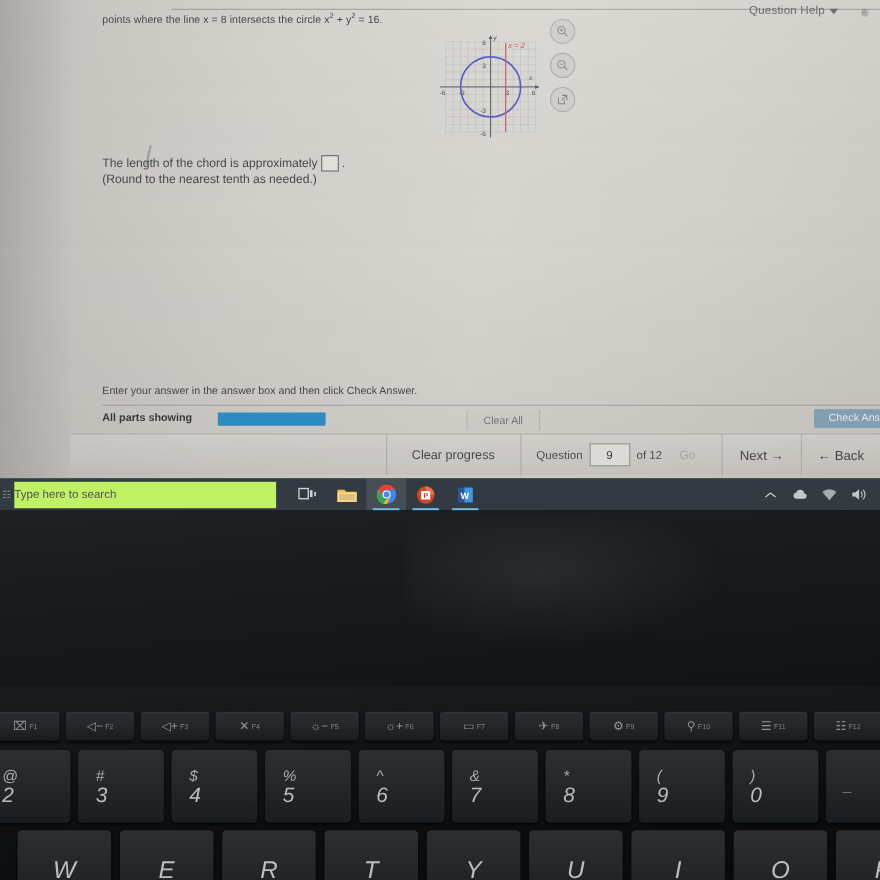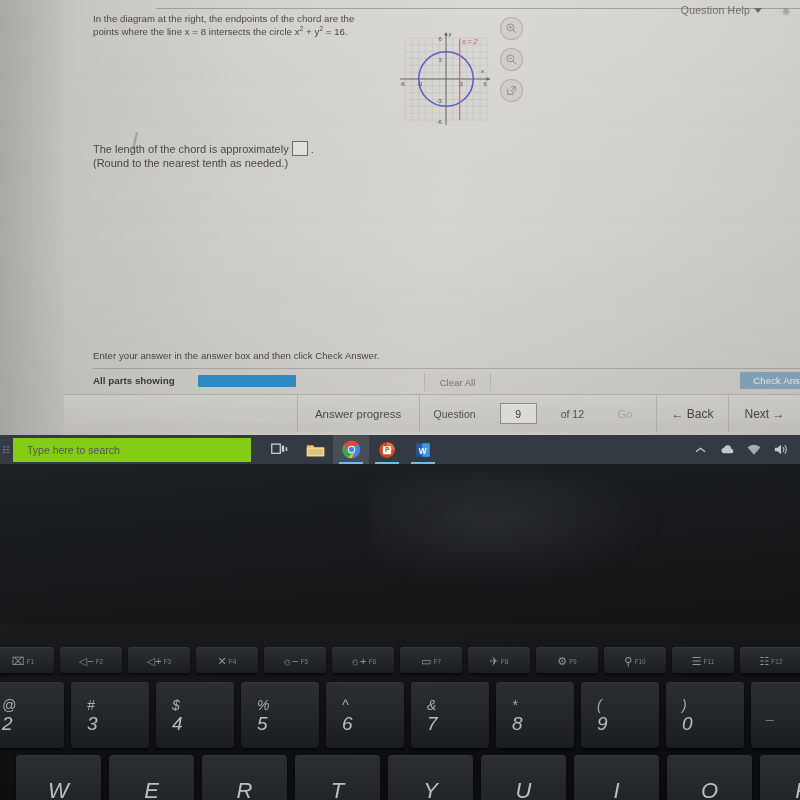--- a/index.html
+++ b/index.html
@@ -83,36 +83,36 @@
 
   
   .navbar { position:absolute; left:0; right:0; top:394px; height:38px;
     background:linear-gradient(180deg,rgba(226,224,219,.55),rgba(204,202,197,.45));
     border-top:1px solid rgba(160,158,154,.45); display:flex; align-items:stretch; }
   .nav-spacer { flex:1 1 auto; }
   .nav-cell { display:flex; align-items:center; justify-content:center;
     font-size:11px; color:#4f4d4a; padding:0 14px; white-space:nowrap;
     border-left:1px solid rgba(163,161,157,.55); }
   .nav-review { min-width:122px; font-size:11.5px; }
-  .qnum-cell { display:flex; align-items:center; gap:24px; font-size:10.5px; color:#56544f; }
+  .qnum-cell { display:flex; align-items:center; gap:6px; font-size:10.5px; color:#56544f; }
   .qnum-input { width:37px; height:21px; background:#eceae5;
     border:1px solid #9a9893; display:flex; align-items:center;
     justify-content:center; font-size:10.5px; color:#3d3b39; }
   .go-btn { width:34px; display:flex; align-items:center; justify-content:center;
     font-size:11px; color:rgba(120,118,114,.40); }
   .nav-back, .nav-next { min-width:72px; font-size:12px; color:#4a4845; }
 
   
   #taskbar { position:absolute; left:0; top:435px; width:800px; height:29px;
     background:#333a41; display:flex; align-items:center; }
   .start-orb { width:12px; display:flex; align-items:center; justify-content:center;
     color:#b9bfc4; font-size:9px; opacity:.6; }
   .search-box { width:238px; height:24px; margin-left:1px;
-    background:#84cc16; display:flex; align-items:center;
-    padding-left:14px; font-size:10.5px; color:#55534f; }
+    background:#bef264; display:flex; align-items:center;
+    font-size:10.5px; color:#55534f; }
   .tb-icons { display:flex; align-items:stretch; height:29px; margin-left:10px; }
   .tb-icon { width:36px; display:flex; align-items:center; justify-content:center;
     position:relative; }
   .tb-icon.active { background:rgba(255,255,255,.10); }
   .tb-icon.active:after { content:""; position:absolute; left:6px; right:6px; bottom:0;
     height:2px; background:#6fbde8; }
   .tb-icon.open:after { content:""; position:absolute; left:6px; right:6px; bottom:0;
     height:2px; background:#6fbde8; }
   .tray { margin-left:auto; display:flex; align-items:center; gap:13px;
     padding-right:12px; color:#c3c8cc; }
@@ -167,21 +167,20 @@
         </div>
         <div class="gear-wrap">
           <svg class="gear" viewBox="0 0 24 24">
             <path fill="#6e6c6a" d="M12 8.2A3.8 3.8 0 1 0 12 15.8 3.8 3.8 0 0 0 12 8.2zm0 6.1a2.3 2.3 0 1 1 0-4.6 2.3 2.3 0 0 1 0 4.6z"></path>
             <path fill="#6e6c6a" d="M20.3 13.4l-1.7-.3a6.8 6.8 0 0 0-.5-1.3l1.1-1.4-1.6-1.6-1.4 1.1a6.8 6.8 0 0 0-1.3-.5l-.3-1.7h-2.2l-.3 1.7a6.8 6.8 0 0 0-1.3.5L9.4 8.8 7.8 10.4l1.1 1.4a6.8 6.8 0 0 0-.5 1.3l-1.7.3v2.2l1.7.3c.1.5.3.9.5 1.3l-1.1 1.4 1.6 1.6 1.4-1.1c.4.2.9.4 1.3.5l.3 1.7h2.2l.3-1.7c.5-.1.9-.3 1.3-.5l1.4 1.1 1.6-1.6-1.1-1.4c.2-.4.4-.9.5-1.3l1.7-.3z" opacity=".55"></path>
           </svg>
         </div>
       </div>
 
       <div class="problem">
-        <div>In the diagram at the right, the endpoints of the chord are the</div>
         <div><span>points where the line x = 8 intersects the circle x</span><sup>2</sup><span> + y</span><sup>2</sup><span> = 16.</span></div>
       </div>
 
       <div class="figure">
         <svg viewBox="0 0 97 112">
 
           <g>
             <g stroke="#b9b7c4" stroke-width="0.5" opacity="0.85">
               <line x1="8" y1="23" x2="8" y2="105"></line>
                 <line x1="14.8" y1="23" x2="14.8" y2="105"></line>
@@ -280,29 +279,29 @@
 
       <div class="parts-row">
         <div class="parts-label">All parts showing</div>
         <div class="progress"></div>
         <div class="clear-all">Clear All</div>
         <div class="check-answer">Check Answer</div>
       </div>
 
       <div class="navbar">
         <div class="nav-spacer"></div>
-        <div class="nav-cell nav-review">Answer progress</div>
+        <div class="nav-cell nav-review">Clear progress</div>
         <div class="nav-cell qnum-cell">
           <span>Question</span>
           <span class="qnum-input">9</span>
           <span>of 12</span>
           <span class="go-btn">Go</span>
         </div>
+        <div class="nav-cell nav-next">Next →</div>
         <div class="nav-cell nav-back">← Back</div>
-        <div class="nav-cell nav-next">Next →</div>
       </div>
 
     </div>
   </div>
 
   <div id="taskbar">
     <div class="start-orb">☷</div>
     <div class="search-box">Type here to search</div>
     <div class="tb-icons">
       <div class="tb-icon">

